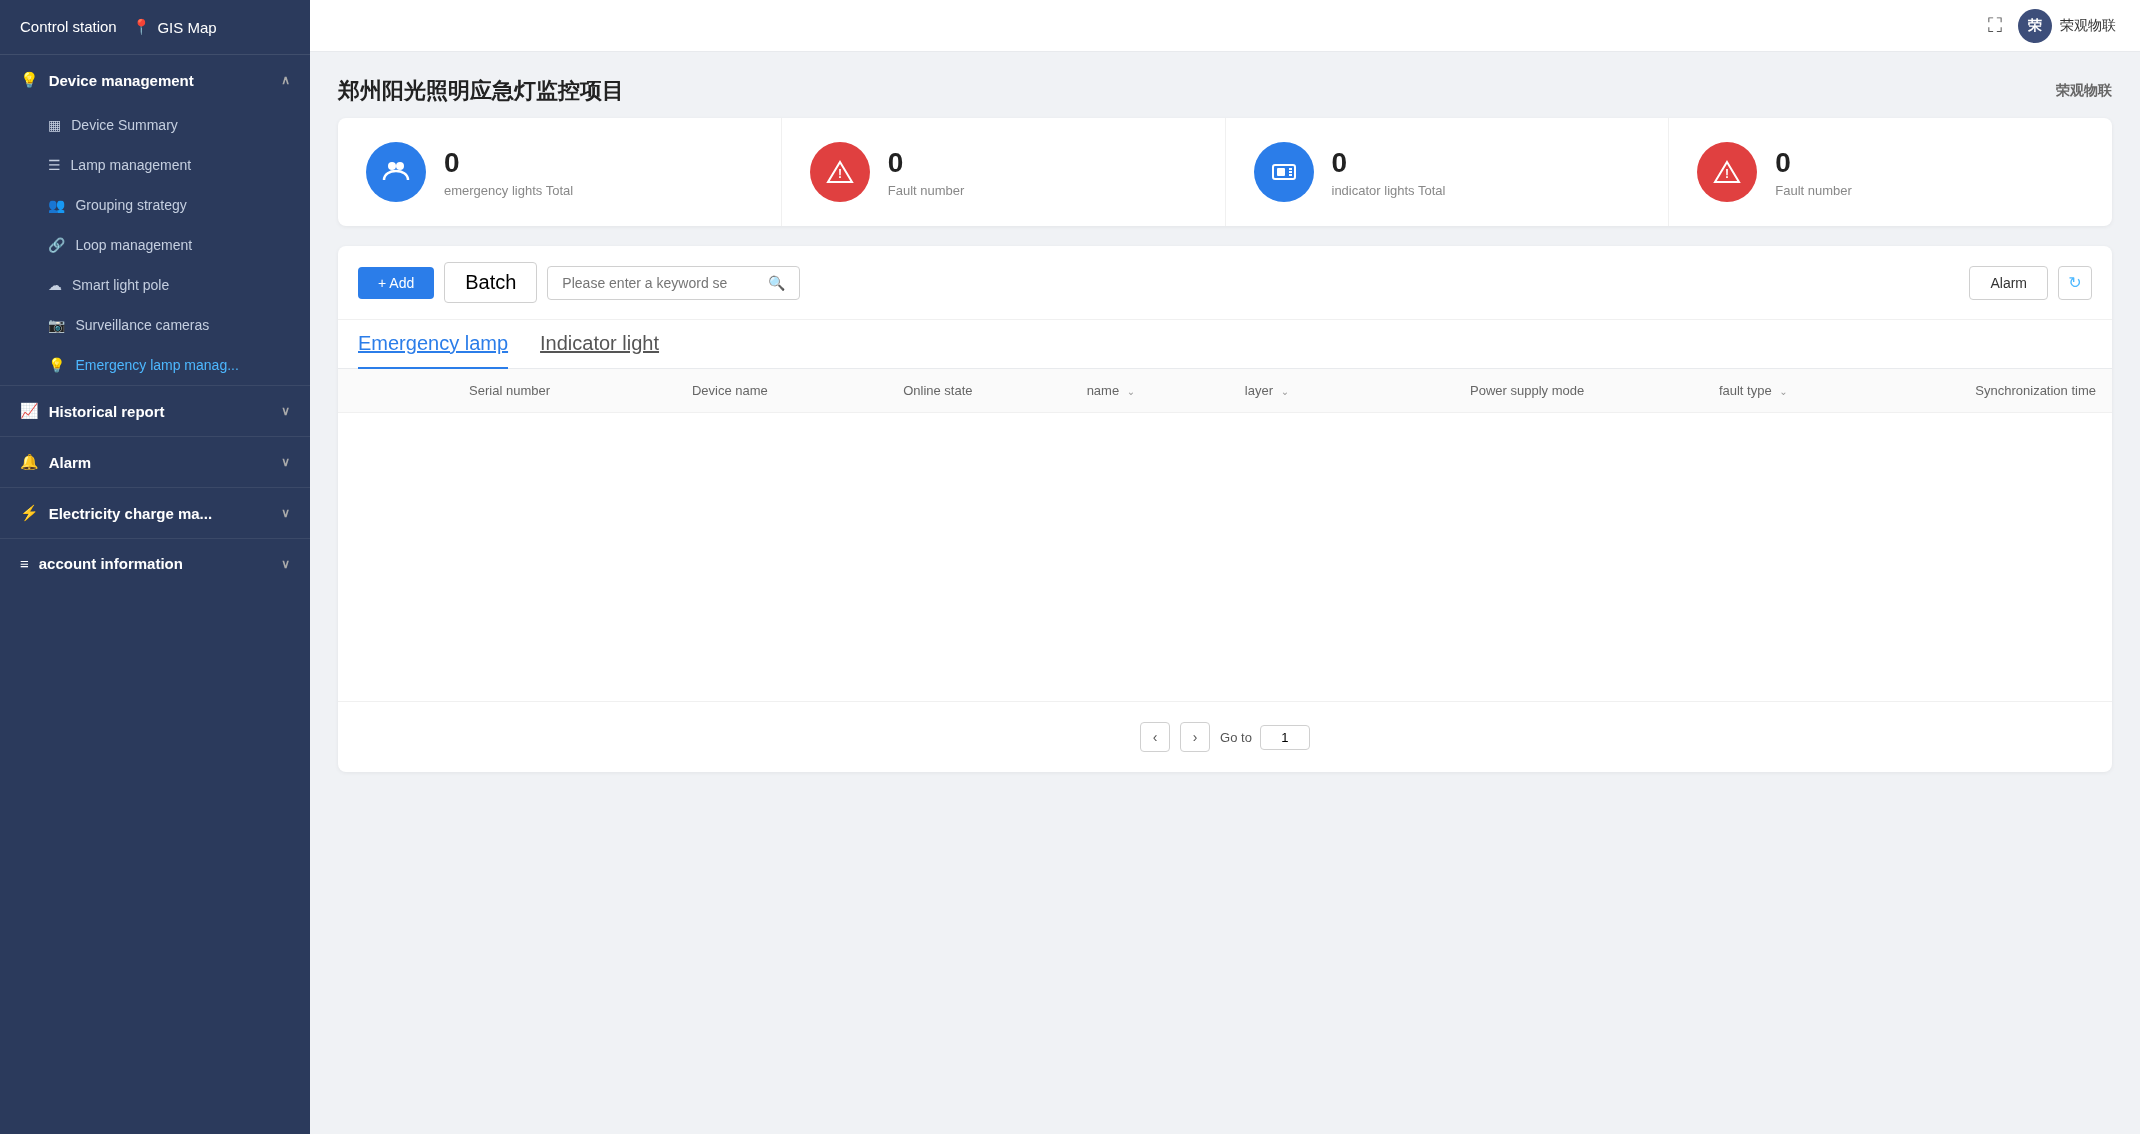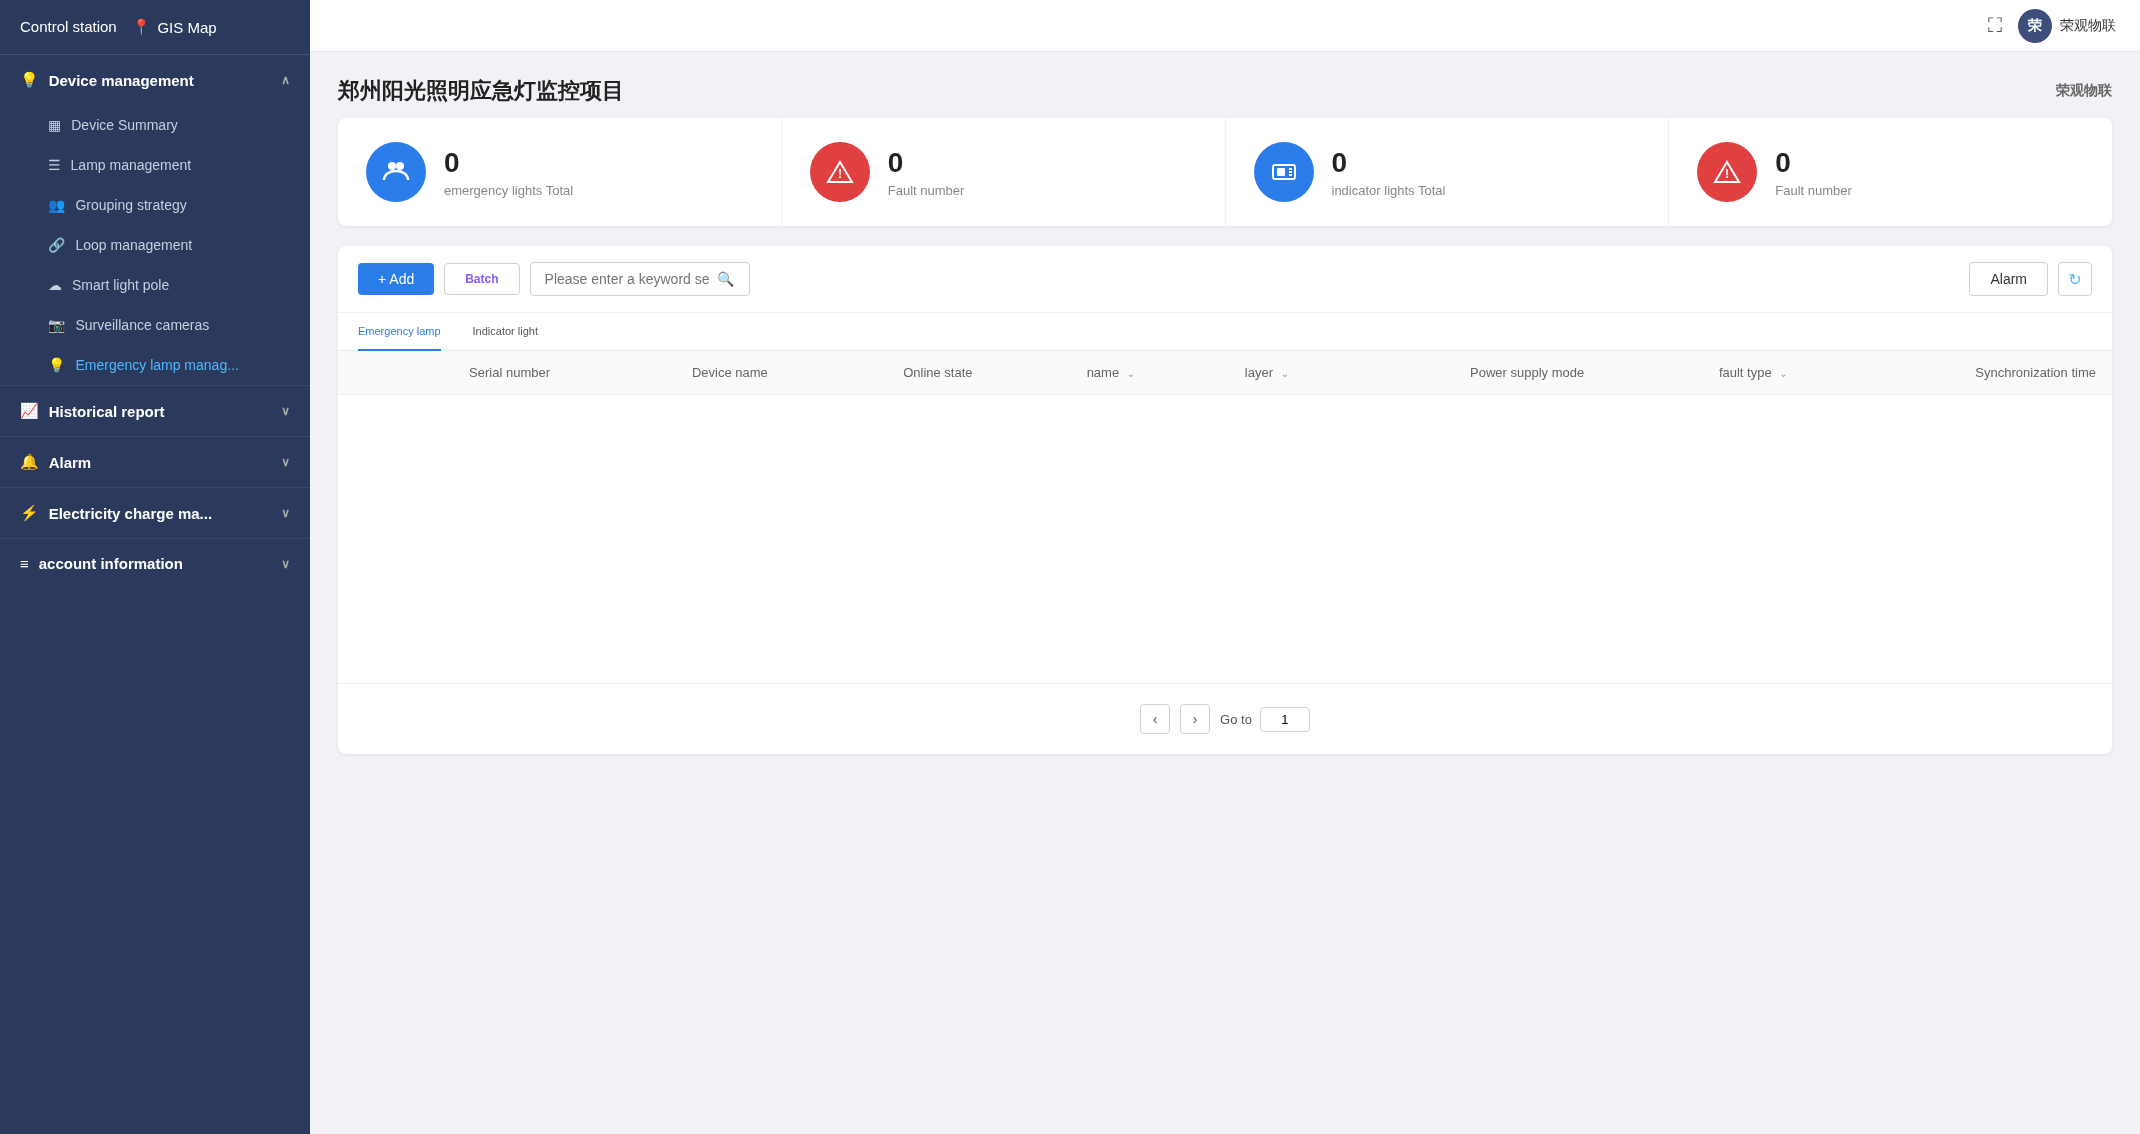--- a/index.html
+++ b/index.html
@@ -173,34 +173,33 @@
       border-radius: 4px;
       padding: 8px 20px;
       font-size: 14px;
       cursor: pointer;
       display: flex;
       align-items: center;
       gap: 6px;
     }
     .btn-batch {
       background: #fff;
-      color: #8b5cf6;
+      color: #000000;
       border: 1px solid #d0d0d0;
       border-radius: 4px;
       padding: 8px 20px;
-      font-size: 12px;
-      cursor: pointer;
-      font-weight: bold;
+      font-size: 20px;
+      cursor: pointer;
     }
     .search-input {
       border: 1px solid #d0d0d0;
       border-radius: 4px;
       padding: 8px 14px;
       font-size: 14px;
-      width: 220px;
+      width: 253px;
       color: #999;
       display: flex;
       align-items: center;
       gap: 6px;
     }
     .search-input input {
       border: none;
       outline: none;
       font-size: 14px;
       color: #999;
@@ -229,25 +228,26 @@
 
     
     .tabs {
       display: flex;
       padding: 0 20px;
       border-bottom: 1px solid #e8eaed;
       gap: 32px;
     }
     .tab {
       padding: 12px 0;
-      font-size: 11px;
+      font-size: 20px;
       color: #555;
       cursor: pointer;
       border-bottom: 2px solid transparent;
       margin-bottom: -1px;
+      text-decoration: underline;
     }
     .tab.active { color: #2b7de9; border-bottom-color: #2b7de9; }
 
     
     .data-table {
       width: 100%;
       border-collapse: collapse;
     }
     .data-table th {
       text-align: right;

